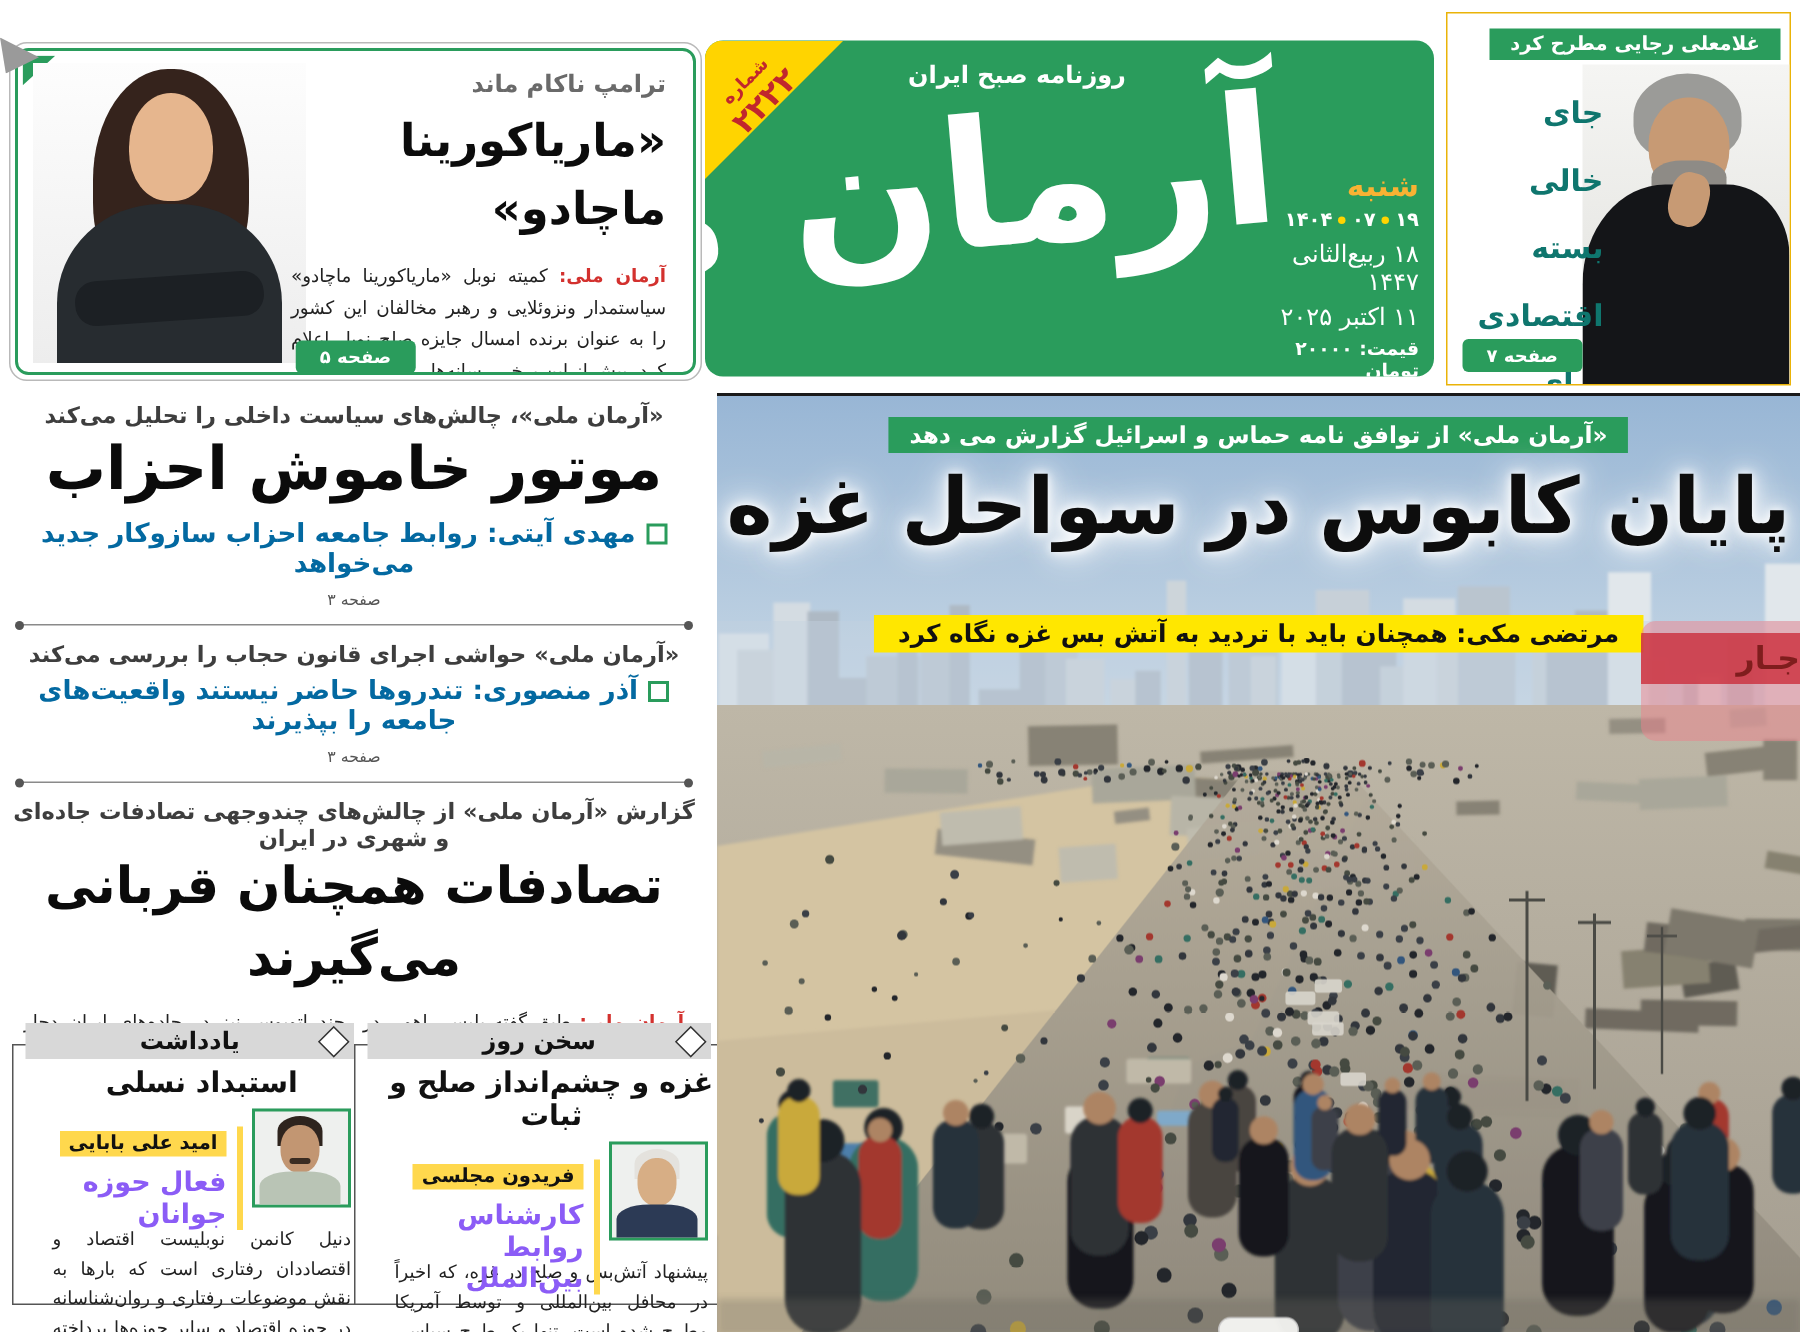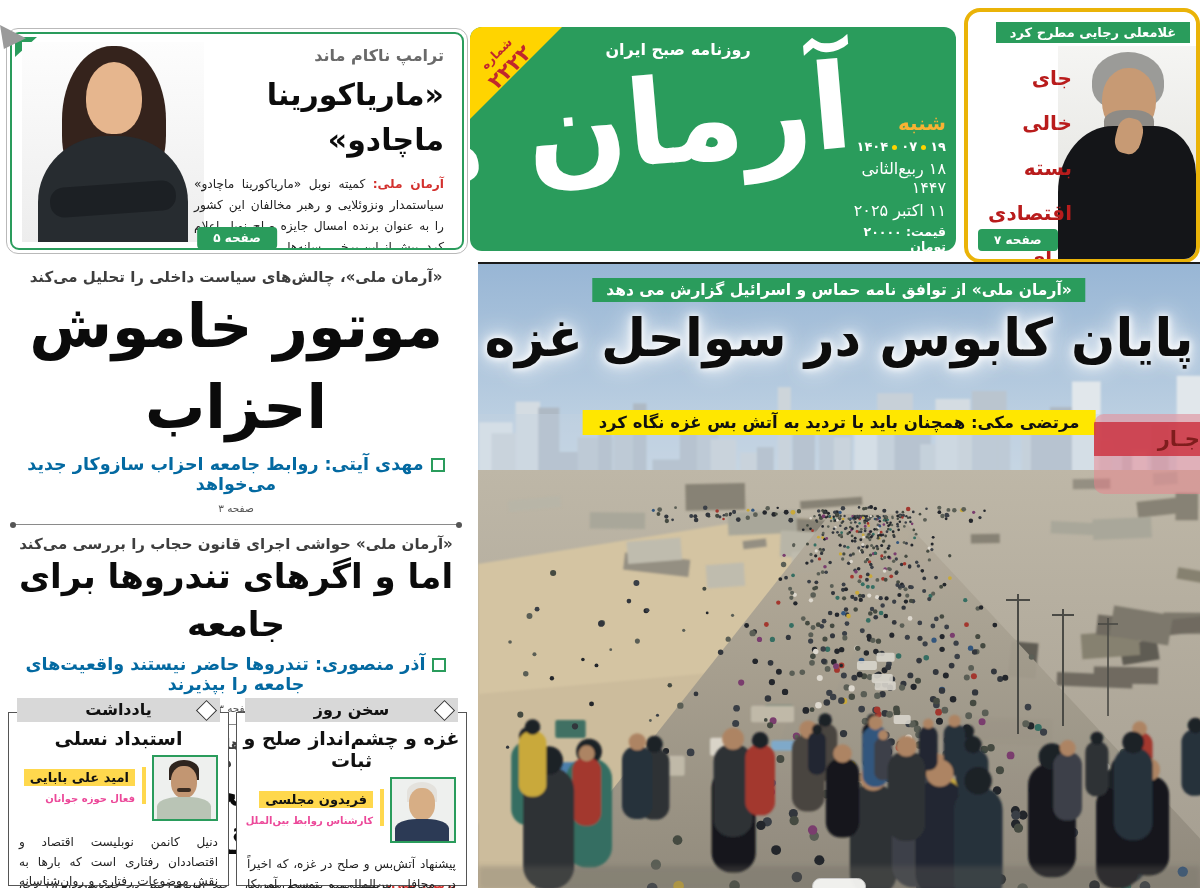--- a/index.html
+++ b/index.html
@@ -32,61 +32,61 @@
   .logo{top:26px;left:-14px;right:104px;text-align:center;color:#fff;font-size:118px;font-weight:800;line-height:1.2;
         white-space:nowrap;transform:rotate(-5deg);}
   .dates{right:10px;top:84px;width:118px;text-align:right;color:#fff;}
   .weekday{color:#f9b233;font-size:20px;font-weight:800;margin-bottom:4px;}
   .solar{font-size:13px;font-weight:700;margin-bottom:5px;}
   .dot{display:inline-block;width:5px;height:5px;background:#ffd400;border-radius:50%;margin:0 4px;vertical-align:middle;}
   .dline{font-size:16px;font-weight:400;margin-bottom:4px;}
   .price{font-size:12.5px;font-weight:700;margin-bottom:6px;}
   .website{border-top:2px solid #fff;padding-top:3px;color:#eef1f0;font-size:17px;text-align:center;direction:ltr;letter-spacing:.5px;cursor:pointer;}
   
-  .rajaei-box{left:964px;top:8px;width:228px;height:247px;border:4px solid #eab308;border-radius:16px;background:#fff;overflow:hidden;}
+  .rajaei-box{left:964px;top:8px;width:228px;height:247px;border:1px solid #eab308;border-radius:0;background:#fff;overflow:hidden;}
   .rajaei-kicker{right:6px;top:10px;left:28px;background:#2a9c5c;color:#fff;font-size:13px;font-weight:700;text-align:center;padding:3px 4px;}
   .rajaei-photo{right:0;top:34px;width:138px;bottom:0;background:linear-gradient(#f5f5f3,#e0e0dc);overflow:hidden;}
   .rp-hair{position:absolute;left:34px;top:6px;width:72px;height:58px;background:#9b9b98;border-radius:50% 50% 40% 40%;}
   .rp-face{position:absolute;left:44px;top:22px;width:54px;height:66px;background:#c79a74;border-radius:48%;}
   .rp-beard{position:absolute;left:46px;top:64px;width:50px;height:28px;background:#8e8b86;border-radius:40%;}
   .rp-body{position:absolute;left:0;top:80px;right:0;bottom:0;background:#141518;border-radius:40% 30% 0 0/50% 36% 0 0;}
   .rp-hand{position:absolute;left:58px;top:72px;width:26px;height:36px;background:#c79a74;border-radius:40%;transform:rotate(14deg);}
-  .rajaei-headline{left:8px;top:44px;width:96px;font-size:20px;font-weight:800;line-height:2.25;text-align:right;color:#b91c1c;}
+  .rajaei-headline{left:8px;top:44px;width:96px;font-size:20px;font-weight:800;line-height:2.25;text-align:right;color:#0f766e;}
   .rajaei-pill{left:10px;bottom:8px;}
   
   .articles{left:6px;top:258px;width:460px;}
   .article{text-align:center;padding-top:10px;}
   .kicker{font-size:15px;color:#3e3e3e;font-weight:600;}
-  .h1a{font-size:60px;font-weight:800;line-height:1.35;color:#0b0b0b;}
+  .h1a{font-size:40px;font-weight:800;line-height:1.35;color:#0b0b0b;}
   .h1b{font-size:34px;font-weight:800;line-height:1.4;color:#0b0b0b;}
   .subline{font-size:17.5px;font-weight:700;color:#0369a1;margin-top:6px;}
   .bullet{display:inline-block;width:10px;height:10px;border:2.5px solid #2a9c5c;background:#fff;margin-left:7px;vertical-align:middle;}
   .pgsmall{font-size:10.5px;color:#555;margin-top:8px;}
   .divider{border-top:1px solid #8a8a8a;margin:10px 8px 0 8px;position:relative;height:0;}
   .divider::before,.divider::after{content:"";position:absolute;top:-3px;width:6px;height:6px;background:#555;border-radius:50%;}
   .divider::before{right:-4px;} .divider::after{left:-4px;}
   .body2col{display:flex;gap:12px;margin:8px 10px 0 10px;text-align:justify;font-size:12.2px;line-height:1.7;color:#222;}
   .body2col>div{flex:1;}
   
-  .mini-box{top:712px;height:172px;border:1.5px solid #555;background:#fff;}
+  .mini-box{top:696px;height:172px;border:1.5px solid #555;background:#fff;padding-left:16px;}
   .note-box{left:8px;width:219px;}
   .word-box{left:236px;width:229px;}
   .mini-head{position:absolute;top:-15px;left:8px;right:8px;height:24px;background:#d8d8d8;text-align:center;
              font-size:16px;font-weight:800;line-height:24px;color:#111;}
   .mini-diamond{position:absolute;right:6px;top:5px;width:13px;height:13px;background:#fff;border:1.5px solid #333;transform:rotate(45deg);}
   .mini-title{text-align:center;font-size:19px;font-weight:800;margin-top:14px;}
   .media-row{position:relative;height:76px;margin-top:6px;}
   .avatar{position:absolute;right:10px;top:0;width:62px;height:62px;border:2px solid #2a9c5c;background:#eef0ee;overflow:hidden;}
   .av-hair{position:absolute;left:15px;top:3px;width:30px;height:20px;border-radius:50% 50% 0 0;}
   .av-face{position:absolute;left:17px;top:9px;width:26px;height:32px;border-radius:46%;}
   .av-mst{position:absolute;left:23px;top:31px;width:14px;height:4px;border-radius:2px;background:#3a2c22;}
   .av-body{position:absolute;left:3px;top:40px;width:54px;height:24px;border-radius:40% 40% 0 0;}
   .author-block{position:absolute;right:82px;left:8px;top:12px;text-align:right;border-right:4px solid #ffd84d;padding-right:7px;}
   .author-chip{display:inline-block;background:#ffd84d;color:#111;font-size:13px;font-weight:800;padding:1px 6px;}
-  .role{font-size:10px;font-weight:700;margin-top:7px;color:#ec4899;}
+  .role{font-size:18px;font-weight:700;margin-top:7px;color:#8b5cf6;}
   .mini-body{font-size:12.1px;line-height:1.62;text-align:justify;margin:2px 10px;color:#222;}
   
   .photo{left:478px;top:262px;width:722px;height:626px;border-top:2px solid #1a1a1a;border-right:1px solid #777;
          background:#9db9d6;overflow:hidden;}
   .photo svg{position:absolute;inset:0;width:100%;height:100%;}
   .g-banner{top:14px;left:50%;transform:translateX(-50%);background:#2a9c5c;color:#fff;font-size:15.5px;font-weight:700;
             padding:3px 14px;white-space:nowrap;}
   .main-headline{top:44px;left:0;right:0;text-align:center;font-size:52px;font-weight:800;color:#0d0d0d;white-space:nowrap;
             text-shadow:0 0 6px rgba(255,255,255,.95),0 0 12px rgba(255,255,255,.9),0 0 22px rgba(255,255,255,.85),0 0 30px rgba(255,255,255,.7);}
   .y-banner{top:146px;left:50%;transform:translateX(-50%);background:#ffe700;color:#111;font-size:16.5px;font-weight:800;
@@ -162,21 +162,20 @@
     <div class="article">
       <div class="kicker">«آرمان ملی»، چالش‌های سیاست داخلی را تحلیل می‌کند</div>
       <div class="h1a">موتور خاموش احزاب</div>
       <div class="subline"><span class="bullet"></span><span>مهدی آیتی: روابط جامعه احزاب سازوکار جدید می‌خواهد</span></div>
       <div class="pgsmall">صفحه ۳</div>
       <div class="divider"></div>
     </div>
 
     <div class="article">
       <div class="kicker">«آرمان ملی» حواشی اجرای قانون حجاب را بررسی می‌کند</div>
-      <div class="h1b">اما و اگرهای تندروها برای جامعه</div>
       <div class="subline"><span class="bullet"></span><span>آذر منصوری: تندروها حاضر نیستند واقعیت‌های جامعه را بپذیرند</span></div>
       <div class="pgsmall">صفحه ۳</div>
       <div class="divider"></div>
     </div>
 
     <div class="article">
       <div class="kicker">گزارش «آرمان ملی» از چالش‌های چندوجهی تصادفات جاده‌ای و شهری در ایران</div>
       <div class="h1b">تصادفات همچنان قربانی می‌گیرند</div>
       <div class="body2col">
         <div><span class="lead-source">آرمان ملی:</span><span> طبق گفته پلیس راهور، در سال گذشته حدود ۲۰ هزار نفر را در جاده‌ها از دست دادیم. از این میان حدود ۳ هزار نفرشان کودک بودند. در هفته‌های گذشته،</span></div>

